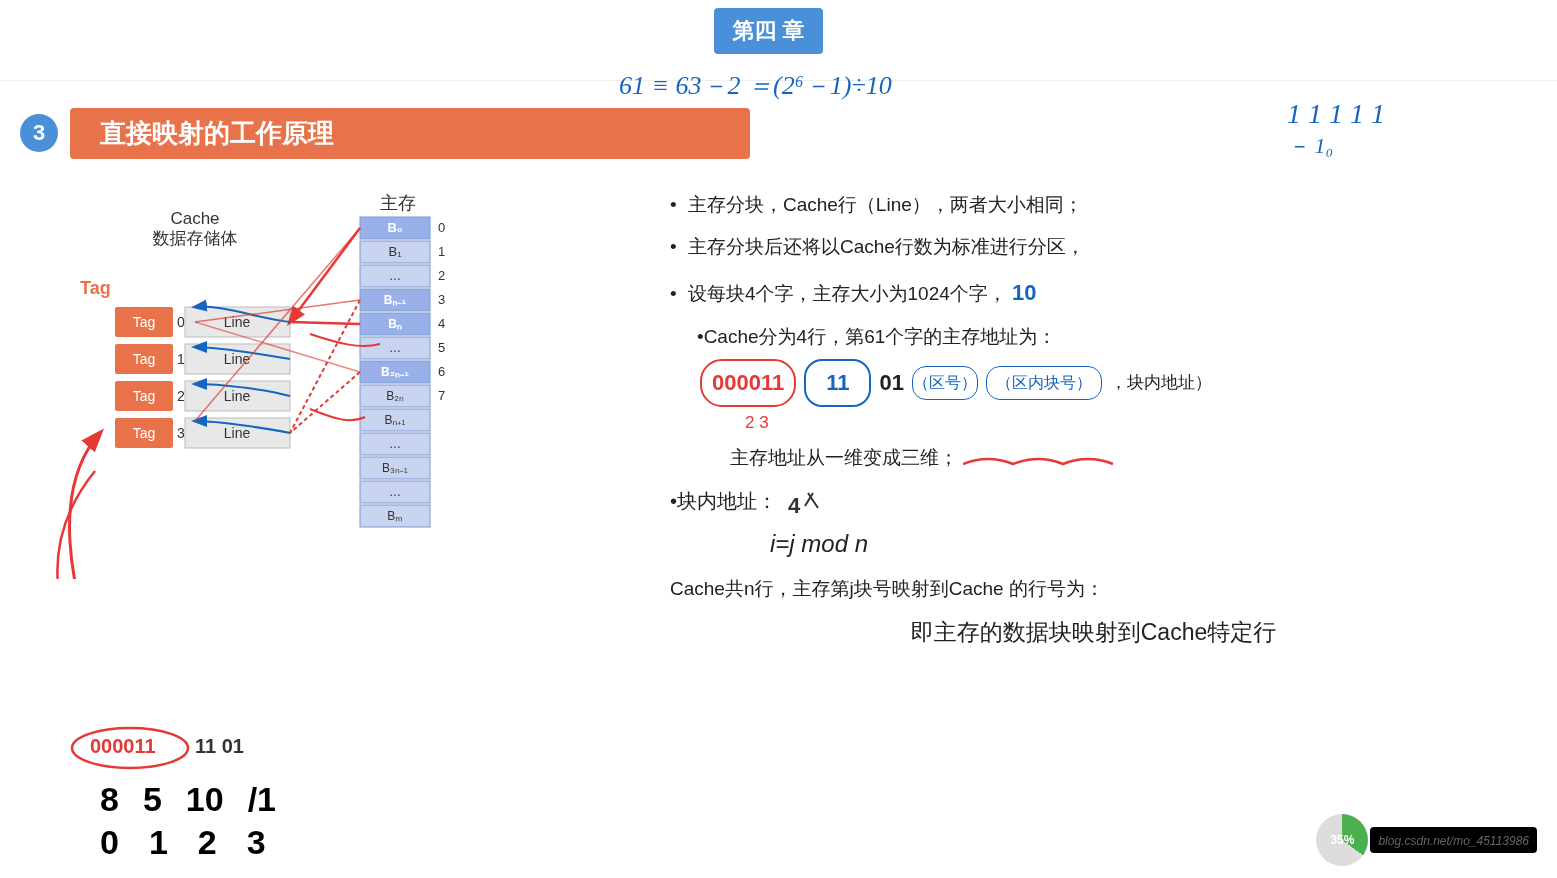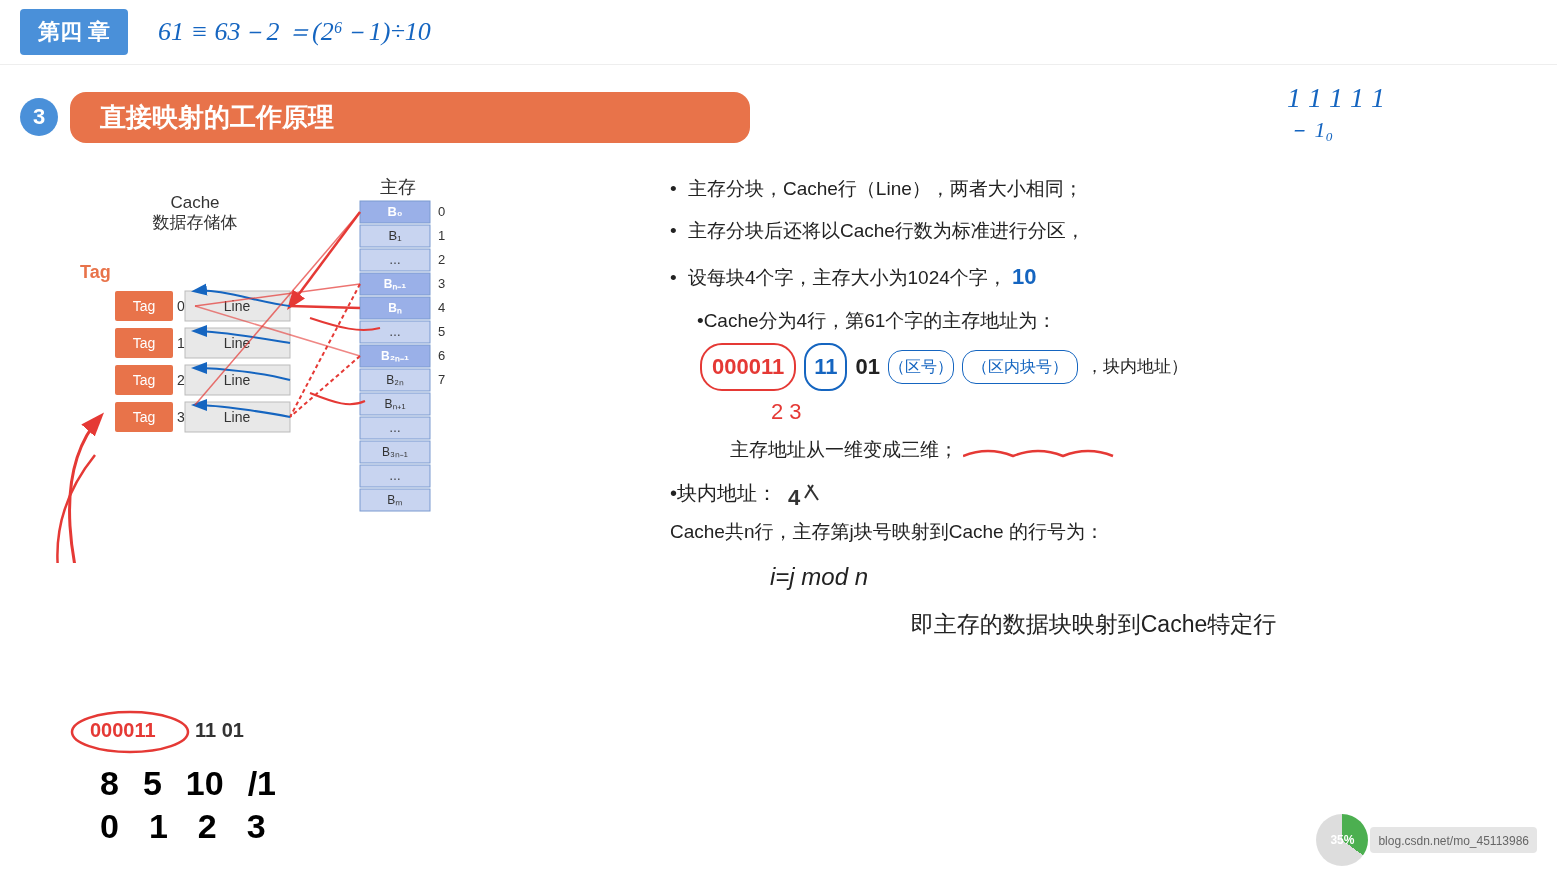--- a/index.html
+++ b/index.html
@@ -12,21 +12,22 @@
       position: relative;
     }
 
     
     .header {
       display: flex;
       align-items: center;
       padding: 8px 20px;
       background: #fff;
       border-bottom: 1px solid #eee;
-      height: 65px;
+      height: 81px;
+      flex-direction: column;
     }
     .chapter-badge {
       background: #4a90d9;
       color: #fff;
       font-size: 22px;
       font-weight: bold;
       padding: 8px 18px;
       border-radius: 4px;
       margin-right: 20px;
       white-space: nowrap;
@@ -57,21 +58,21 @@
       font-weight: bold;
       margin-right: 12px;
       flex-shrink: 0;
     }
     .section-title-bar {
       background: #e8734a;
       color: #fff;
       font-size: 26px;
       font-weight: bold;
       padding: 8px 30px;
-      border-radius: 16px;
+      border-radius: 4px;
       flex: 1;
       max-width: 680px;
     }
 
     
     .main-content {
       display: flex;
       padding: 0 20px;
       height: calc(878px - 65px - 70px);
     }
@@ -282,64 +283,64 @@
     </div>
 
     <div style="margin-bottom:6px;margin-left:27px;">
       <span style="font-size:19px;">•Cache分为4行，第61个字的主存地址为：</span>
     </div>
 
     <div style="display:flex; align-items:center; gap:8px; margin:6px 0 2px 30px; font-size:20px;">
 
       <span style="color:#e53935; font-size:22px; font-weight:bold; border:2.5px solid #e53935; border-radius:22px; padding:3px 10px;">000011</span>
 
-      <span style="color:#1565c0; font-size:22px; font-weight:bold; border:2.5px solid #1565c0; border-radius:18px; padding:3px 8px;">11</span>
+      <span style="color:#1565c0; font-size:22px; font-weight:bold; border:2.5px solid #1565c0; border-radius:18px; padding:3px 20px;">11</span>
       <span style="font-size:22px; font-weight:bold;">01</span>
 
       <span style="border:1.5px solid #1565c0; border-radius:14px; padding:2px 0; font-size:16px; color:#1565c0;">（区号）</span>
       <span style="border:1.5px solid #1565c0; border-radius:14px; padding:2px 9px; font-size:16px; color:#1565c0;">（区内块号）</span>
       <span style="font-size:17px;">，块内地址）</span>
     </div>
 
     <div style="position:relative; margin:2px 0 2px 30px; font-size:17px; color:#e53935;">
-      <span style="margin-left:71px; color:#e53935; font-size:22px;">2    3</span>
+      <span style="margin-left:45px; color:#e53935; font-size:17px;">2    3</span>
     </div>
 
     <div style="margin: 4px 0 10px 60px; font-size:19px;">
       <span>主存地址从一维变成三维；</span>
       <svg width="200" height="20" style="vertical-align:middle;">
         <path d="M0,15 Q25,5 50,15 Q75,5 100,15 Q125,5 150,15" stroke="#e53935" stroke-width="2.5" fill="none"></path>
       </svg>
     </div>
 
     <div style="margin-bottom:6px; font-size:20px;">
       <span>•块内地址：</span>
       
       <svg width="50" height="30" style="vertical-align:middle;">
         <text x="5" y="25" font-size="22" fill="#333" font-weight="bold" font-family="'Arial Black',Arial">4</text>
         <path d="M25 5 L35 20 M30 5 L22 18" stroke="#333" stroke-width="2" fill="none"></path>
       </svg>
     </div>
 
+    <div style="font-size:24px; text-align:left; margin: 4px 0 8px 100px; font-style:italic;">
+      <span>i=j mod n</span>
+    </div>
+
     <div style="font-size:19px; margin-bottom:8px;">
       <span>Cache共n行，主存第j块号映射到Cache 的行号为：</span>
-    </div>
-
-    <div style="font-size:24px; text-align:left; margin: 4px 0 8px 100px; font-style:italic;">
-      <span>i=j mod n</span>
     </div>
 
     <div style="font-size:23px; margin-bottom:8px;text-align:center;">
       <span>即主存的数据块映射到Cache特定行</span>
     </div>
 
   </div>
 
 </div>
 
 <div style="position:absolute; bottom:12px; right:20px; display:flex; align-items:center; gap:2px;">
   <div style="width:52px; height:52px; border-radius:50%; background: conic-gradient(#4caf50 126deg, #ddd 126deg); display:flex; align-items:center; justify-content:center; font-size:13px; font-weight:bold; color:#fff; position:relative;">
     <span style="color:#fff; font-size:12px; font-weight:bold; z-index:1;">35%</span>
   </div>
-  <div style="background:#e5e5e5; border-radius:4px; padding:4px 8px;">
+  <div style="background:#000000; border-radius:4px; padding:4px 8px;font-style:italic;">
     <span style="font-size:12px; color:#666;">blog.csdn.net/mo_45113986</span>
   </div>
 </div>
 
 </body></html>

